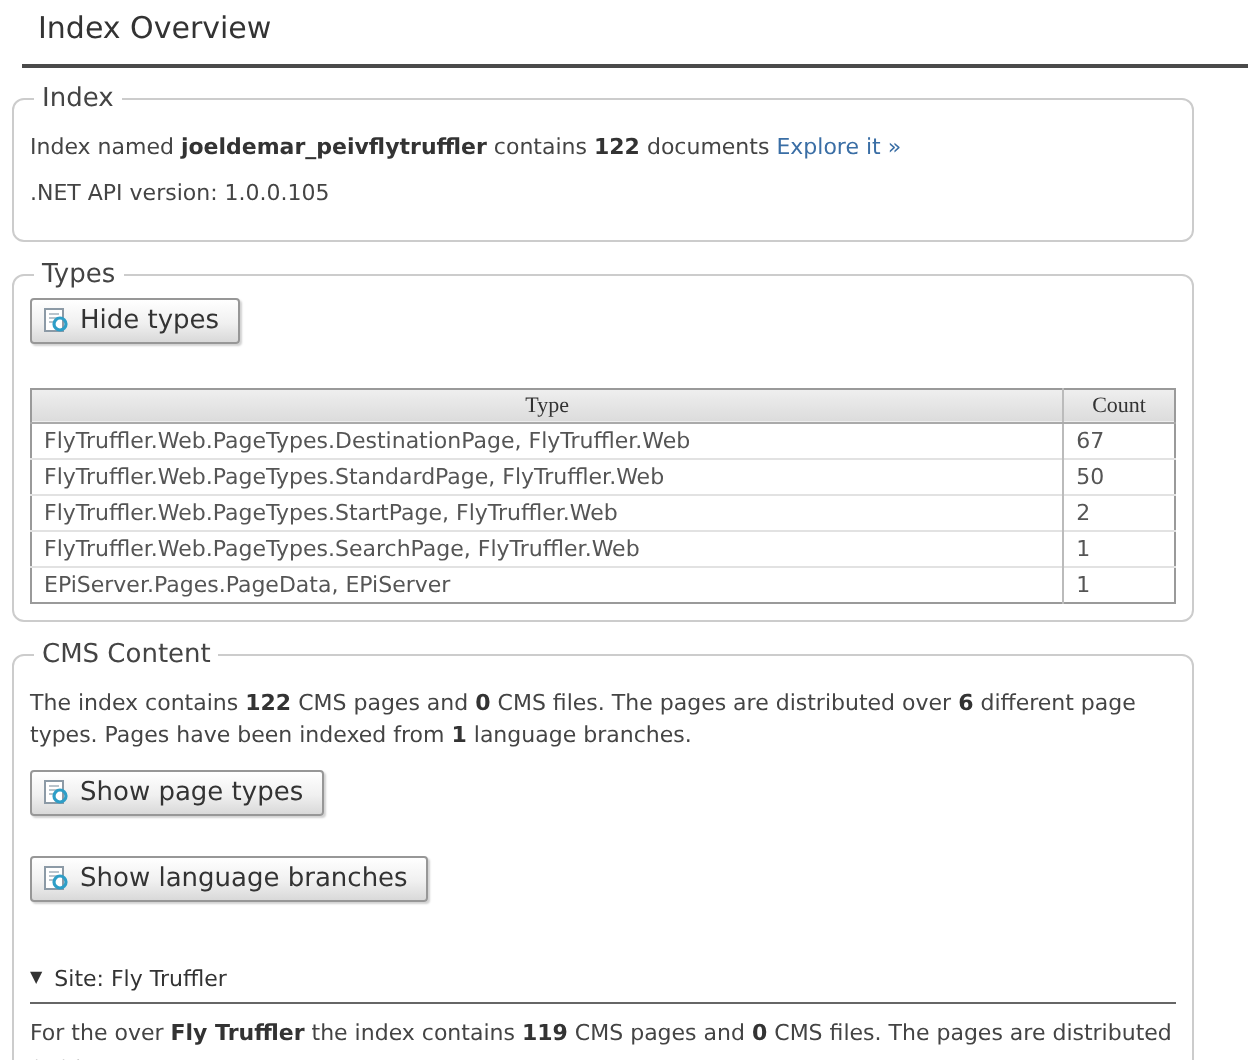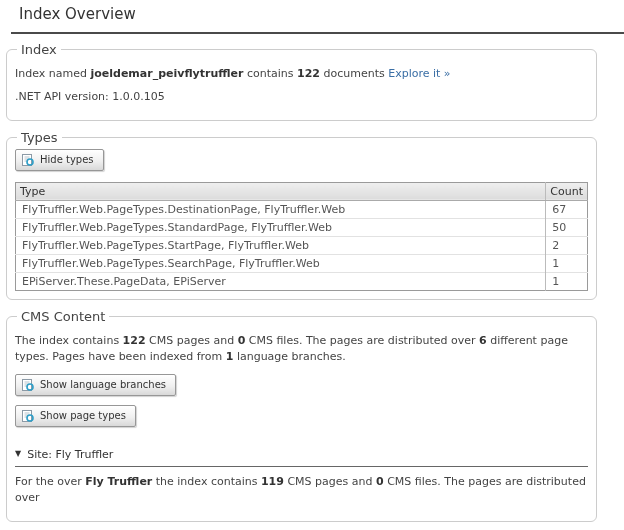--- a/index.html
+++ b/index.html
@@ -42,42 +42,43 @@
   button.btn {
     display: inline-flex;
     align-items: center;
     gap: 5px;
     border: 1px solid #979797;
     border-radius: 2px;
     background: linear-gradient(to bottom, #ffffff 0%, #f0f0f0 55%, #d9d9d9 100%);
     box-shadow: 1px 1px 1px rgba(0,0,0,0.18);
     padding: 3px 9px 3px 5px;
     font-family: "DejaVu Sans", "Liberation Sans", sans-serif;
-    font-size: 10px;
+    font-size: 13px;
     color: #333;
     cursor: pointer;
-    margin: 2px 0 7px 0;
+    margin: 2px 0 18px 0;
   }
   .btn-row { display: block; }
   .btn-icon { display: inline-flex; width: 14px; height: 14px; }
 
   table.types-table {
     width: 100%;
     border-collapse: collapse;
     border: 1px solid #9a9a9a;
     margin-top: 4px;
     font-size: 11px;
   }
   table.types-table th {
     background: linear-gradient(to bottom, #efefef, #dcdcdc);
-    text-align: left;
+    text-align: center;
     font-weight: normal;
     color: #333;
-    padding: 2px 4px;
+    padding: 2px 14px;
     border-bottom: 1px solid #aaa;
+    font-family: Liberation Serif, serif;
   }
   table.types-table td {
     padding: 2px 6px;
     color: #555;
     border-top: 1px solid #e2e2e2;
   }
   .col-count { width: 35px; border-left: 1px solid #bbb; }
 
   .site-toggle {
     display: flex;
@@ -145,55 +146,55 @@
           <td class="col-count">2</td>
         </tr>
 
         <tr>
           <td>FlyTruffler.Web.PageTypes.SearchPage, FlyTruffler.Web</td>
           <td class="col-count">1</td>
         </tr>
 
 
         <tr>
-          <td>EPiServer.These.PageData, EPiServer</td>
+          <td>EPiServer.Pages.PageData, EPiServer</td>
           <td class="col-count">1</td>
         </tr>
       </tbody>
   </table>
 </fieldset>
 
 <fieldset class="box">
   <legend>CMS Content</legend>
   <p class="line"><span>The index contains </span><b>122</b><span> CMS pages and </span><b>0</b><span> CMS files. The pages are distributed over </span><b>6</b><span> different page types. Pages have been indexed from </span><b>1</b><span> language branches.</span></p>
 
+  <div class="btn-row">
+    <button class="btn">
+      <span class="btn-icon">
+        <svg width="14" height="14" viewBox="0 0 14 14">
+          <rect x="1.5" y="1.5" width="9" height="11" fill="#ffffff" stroke="#8c9aa6" stroke-width="1"></rect>
+          <path d="M3.5 4h5 M3.5 6h5 M3.5 8h3" stroke="#b9c4cc" stroke-width="1"></path>
+          <circle cx="9" cy="9" r="3" fill="none" stroke="#2e9ec7" stroke-width="1.6"></circle>
+        </svg>
+      </span>
+      <span>Show page types</span>
+    </button>
+  </div>
   <div class="btn-row">
     <button class="btn">
       <span class="btn-icon">
         <svg width="14" height="14" viewBox="0 0 14 14">
           <rect x="1.5" y="1.5" width="9" height="11" fill="#ffffff" stroke="#8c9aa6" stroke-width="1"></rect>
           <path d="M3.5 4h5 M3.5 6h5 M3.5 8h3" stroke="#b9c4cc" stroke-width="1"></path>
           <circle cx="9" cy="9" r="3" fill="none" stroke="#2e9ec7" stroke-width="1.6"></circle>
         </svg>
       </span>
       <span>Show language branches</span>
     </button>
   </div>
-  <div class="btn-row">
-    <button class="btn">
-      <span class="btn-icon">
-        <svg width="14" height="14" viewBox="0 0 14 14">
-          <rect x="1.5" y="1.5" width="9" height="11" fill="#ffffff" stroke="#8c9aa6" stroke-width="1"></rect>
-          <path d="M3.5 4h5 M3.5 6h5 M3.5 8h3" stroke="#b9c4cc" stroke-width="1"></path>
-          <circle cx="9" cy="9" r="3" fill="none" stroke="#2e9ec7" stroke-width="1.6"></circle>
-        </svg>
-      </span>
-      <span>Show page types</span>
-    </button>
-  </div>
 
   <div class="site-toggle">
     <span class="tri">▼</span>
     <span>Site: Fly Truffler</span>
   </div>
   <div class="site-block">
     <p class="line"><span>For the over </span><b>Fly Truffler</b><span> the index contains </span><b>119</b><span> CMS pages and </span><b>0</b><span> CMS files. The pages are distributed over </span></p>
 
   </div>
 

